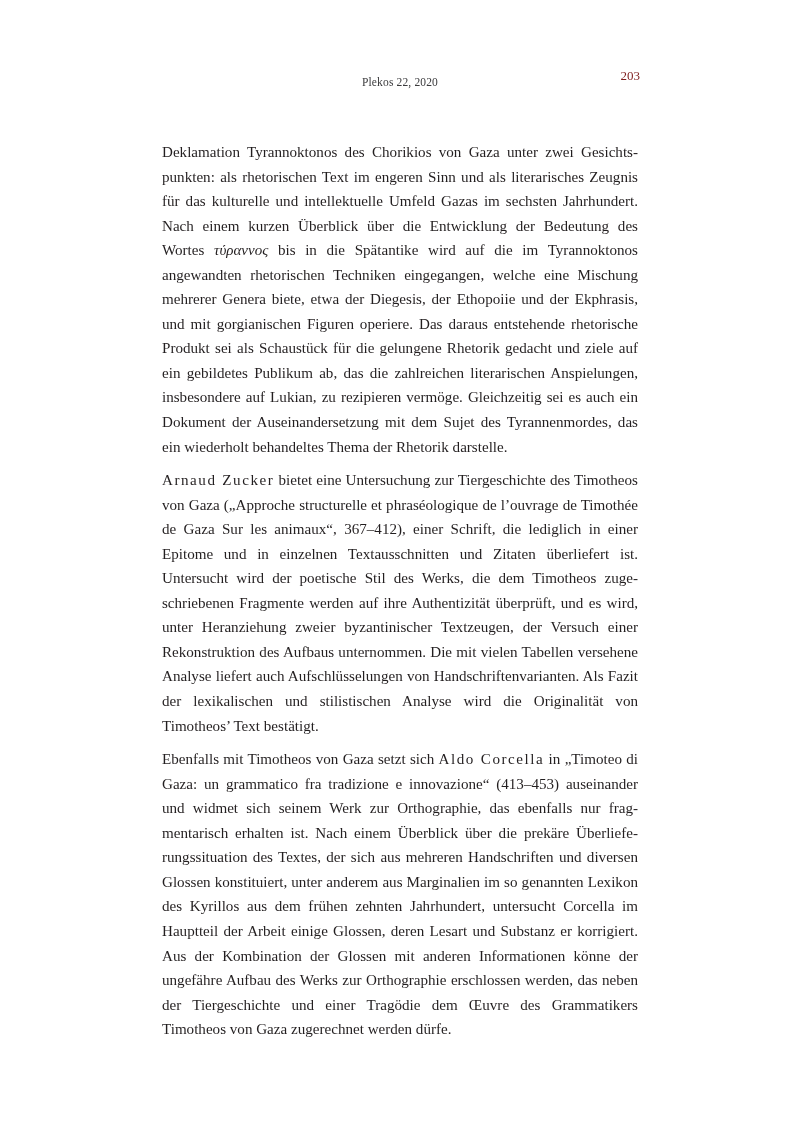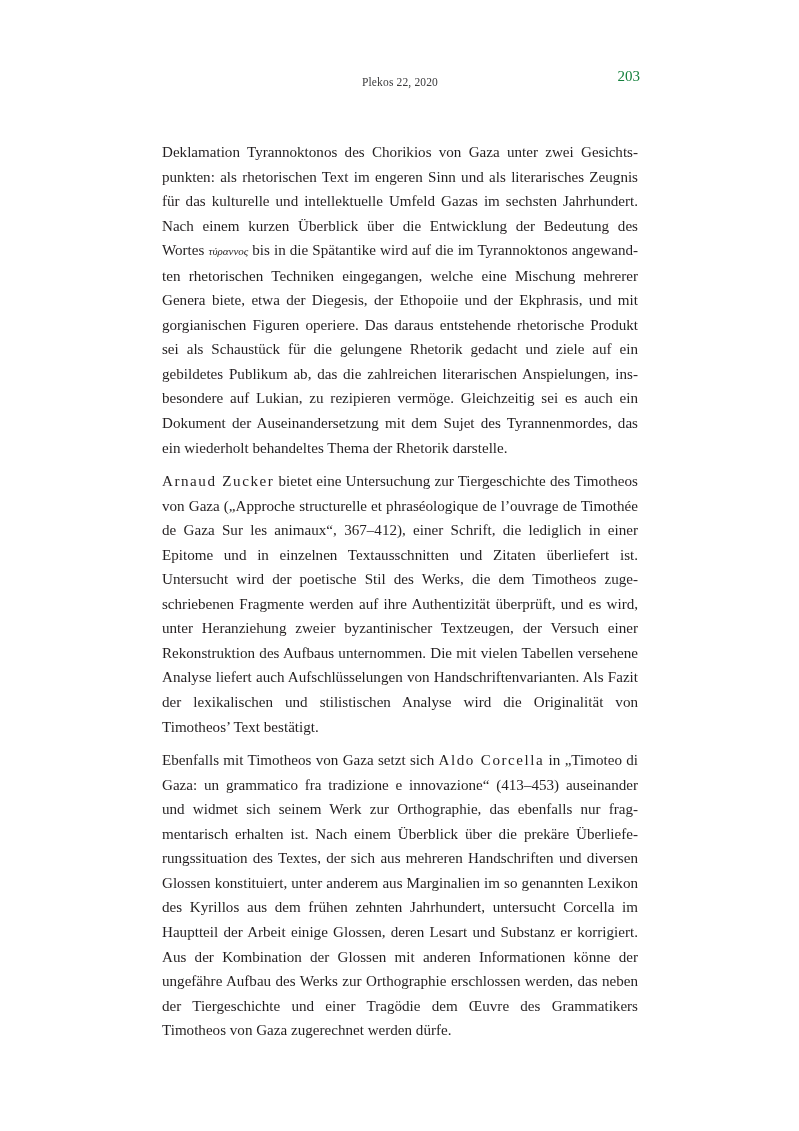--- a/index.html
+++ b/index.html
@@ -39,22 +39,22 @@
     text-align: center;
     font-size: 11.5px;
     letter-spacing: 0.15px;
     color: #3a3a3c;
     line-height: 20px;
   }
   .folio {
     position: absolute;
     right: -2px;
     top: -6px;
-    font-size: 15px;
-    color: #15803d;
+    font-size: 13px;
+    color: #7f1d1d;
     line-height: 20px;
   }
 
   
   .textblock {
     position: absolute;
     top: 140px;
     left: 162px;
     width: 476px;
   }
@@ -73,21 +73,21 @@
   }
 
   .it {
   }
   .sp {
     letter-spacing: 1.55px;
   }
   .grk {
     font-family: "Liberation Serif", "DejaVu Serif", serif;
     font-style: italic;
-    font-size: 11px;
+    font-size: 15px;
   }
 </style>
 </head>
 <body>
 
 <div class="page">
 
   <div class="running-head">
     <div class="running-head-title">Plekos 22, 2020</div>
     <div class="folio">203</div>

